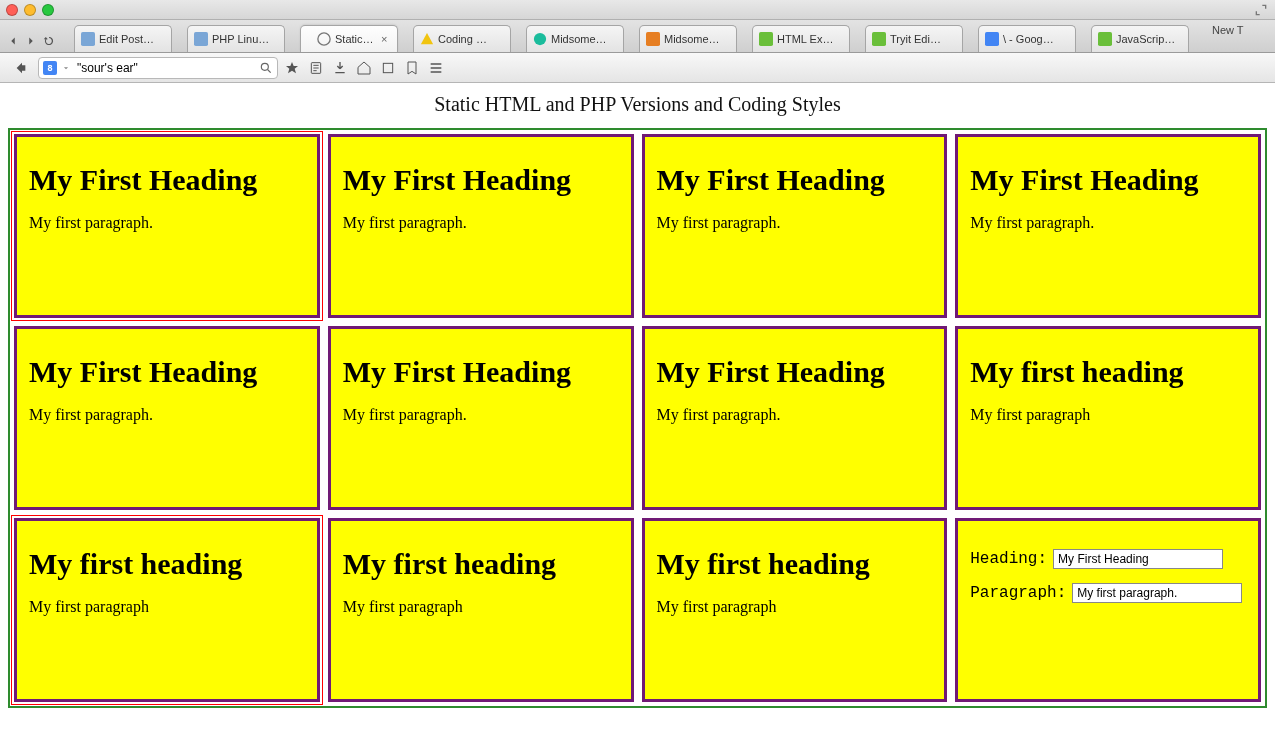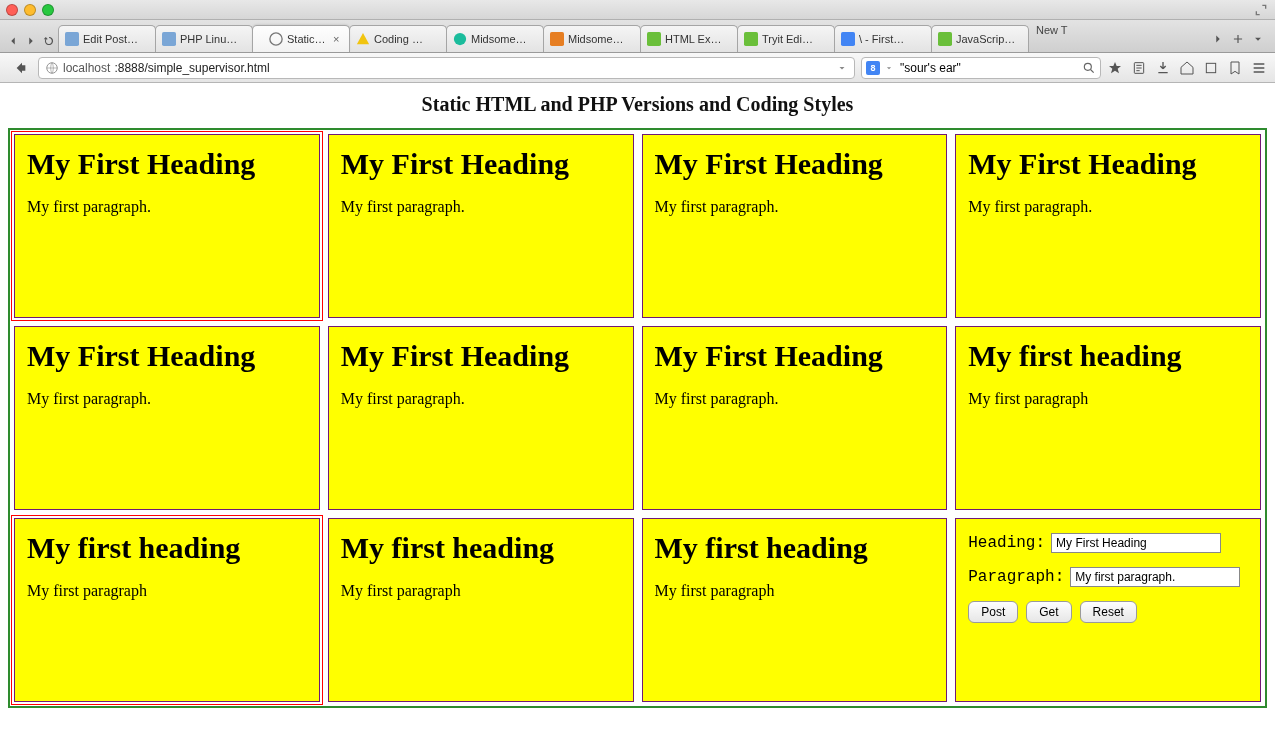--- a/index.html
+++ b/index.html
@@ -33,21 +33,21 @@
   }
 
   
   .tabstrip {
     height: 33px;
     background: linear-gradient(#e3e3e3,#cfcfcf);
     display: flex;
     align-items: flex-end;
     border-bottom: 1px solid #9a9a9a;
     padding: 0 4px;
-    gap: 0;
+    gap: 16px;
   }
   .nav-arrow-box{
     display:flex; align-items:center; gap:4px; padding:0 2px 4px 2px;
   }
   .nav-arrow-box svg{width:14px;height:14px;fill:#555;}
   .tab {
     height: 27px;
     min-width: 98px;
     max-width: 110px;
     background: linear-gradient(#f5f5f5,#e3e3e3);
@@ -110,39 +110,39 @@
   .toolbar-right{display:flex;align-items:center;gap:8px;}
   .toolbar-right svg{width:16px;height:16px;fill:#555;}
 
   
   .page {
     padding: 6px 8px 8px 8px;
     font-family: "Times New Roman", Times, serif;
   }
   .page-title{
     text-align:center;
-    font-weight:bold;
+    font-weight:normal;
     font-size:20px;
     color:#111;
     margin:4px 0 12px 0;
   }
   .outer-table{
     border:2px solid #2e8b2e; 
     padding:4px;
     width:100%;
   }
   .grid{
     display:grid;
     grid-template-columns: repeat(4, 1fr);
     gap:8px;
   }
   .cell{
     background:#ffff00;
-    border:1px solid #701a75;
-    padding:6px 12px 16px 12px;
+    border:3px solid #701a75;
+    padding:20px 12px 16px 12px;
     min-height:184px;
   }
   .cell.red-outline{outline:1px solid red; outline-offset:2px;}
   .cell h1{
     font-size:30px;
     font-weight:bold;
     margin:6px 0 18px 0;
     line-height:1.1;
   }
   .cell p{
@@ -249,21 +249,21 @@
   <div class="tab">
     <svg class="favicon fav-green" viewBox="0 0 16 16">
         <rect width="16" height="16" rx="2"></rect>
       </svg>
     <span class="lbl">Tryit Edi…</span>
   </div>
   <div class="tab">
     <svg class="favicon fav-blue" viewBox="0 0 16 16">
         <rect width="16" height="16" rx="2"></rect>
       </svg>
-    <span class="lbl">\ - First…</span>
+    <span class="lbl">\ - Goog…</span>
   </div>
   <div class="tab">
     <svg class="favicon fav-green" viewBox="0 0 16 16">
         <rect width="16" height="16" rx="2"></rect>
       </svg>
     <span class="lbl">JavaScrip…</span>
   </div>
 
   <span class="newtab-label">New T</span>
 
@@ -277,32 +277,20 @@
     <svg viewBox="0 0 24 24">
         <path d="M7 10l5 5 5-5z"></path>
       </svg>
   </div>
 </div>
 
 <div class="toolbar">
   <div class="tb-btn">
     <svg viewBox="0 0 24 24">
         <path d="M15 4l-8 8 8 8v-4h5v-8h-5z"></path>
-      </svg>
-  </div>
-  <div class="urlbox">
-    <svg class="globe" viewBox="0 0 24 24">
-        <circle cx="12" cy="12" r="9" fill="none" stroke="#888" stroke-width="1.5"></circle>
-        <path d="M3 12h18M12 3c3 3 3 15 0 18M12 3c-3 3-3 15 0 18" stroke="#888" stroke-width="1" fill="none"></path>
-      </svg>
-    <span class="host">localhost</span>
-      <span class="path">:8888/simple_supervisor.html</span>
-    <span style="flex:1"></span>
-    <svg viewBox="0 0 24 24" width="12" height="12">
-        <path fill="#888" d="M7 10l5 5 5-5z"></path>
       </svg>
   </div>
   <div class="searchbox">
     <span class="g">8</span>
     <svg width="10" height="10" viewBox="0 0 24 24">
         <path fill="#888" d="M7 10l5 5 5-5z"></path>
       </svg>
     <input type="text" value="&quot;sour's ear&quot;" style="">
     <svg class="mag" viewBox="0 0 24 24">
         <circle cx="10" cy="10" r="6" fill="none" stroke="#666" stroke-width="2"></circle>
@@ -390,22 +378,17 @@
 
       <div class="cell form-cell">
         <div class="form-row">
           <label>Heading:</label>
           <input type="text" value="My First Heading" style="">
         </div>
         <div class="form-row">
           <label>Paragraph:</label>
           <input type="text" value="My first paragraph." style="">
         </div>
-        <div class="btnrow">
-          <button>Post</button>
-          <button>Get</button>
-          <button>Reset</button>
-        </div>
       </div>
 
     </div>
   </div>
 </div>
 
 </body></html>

